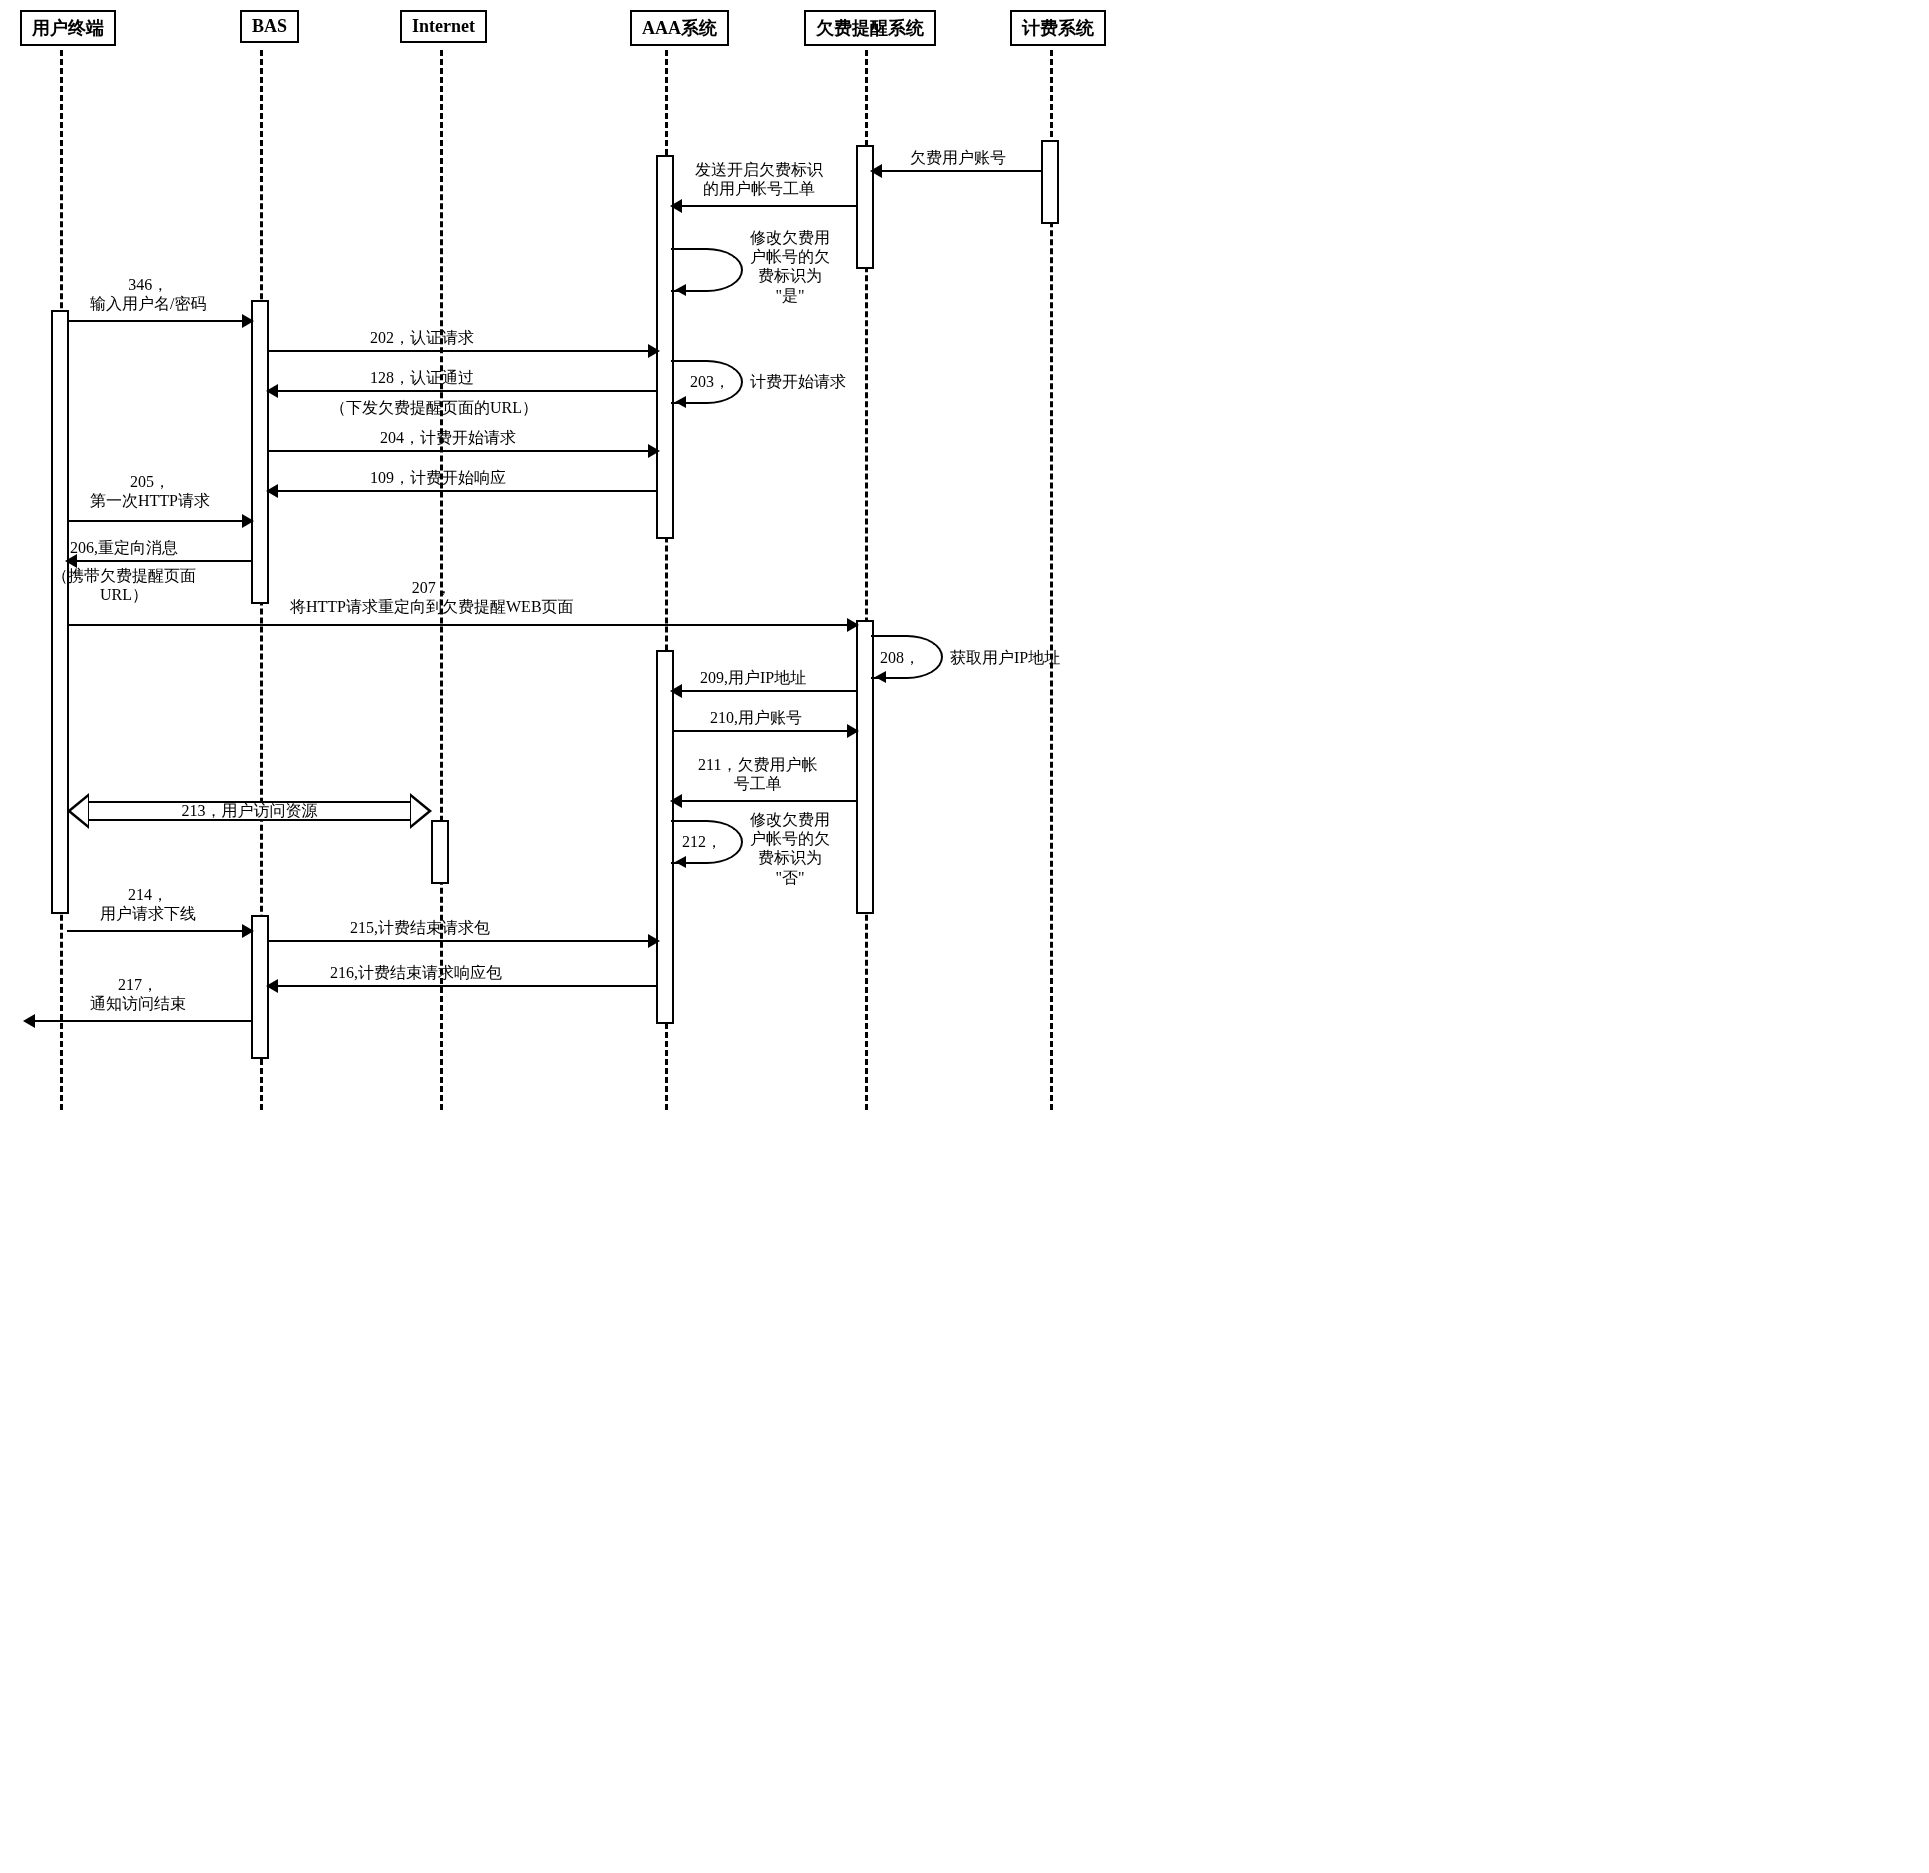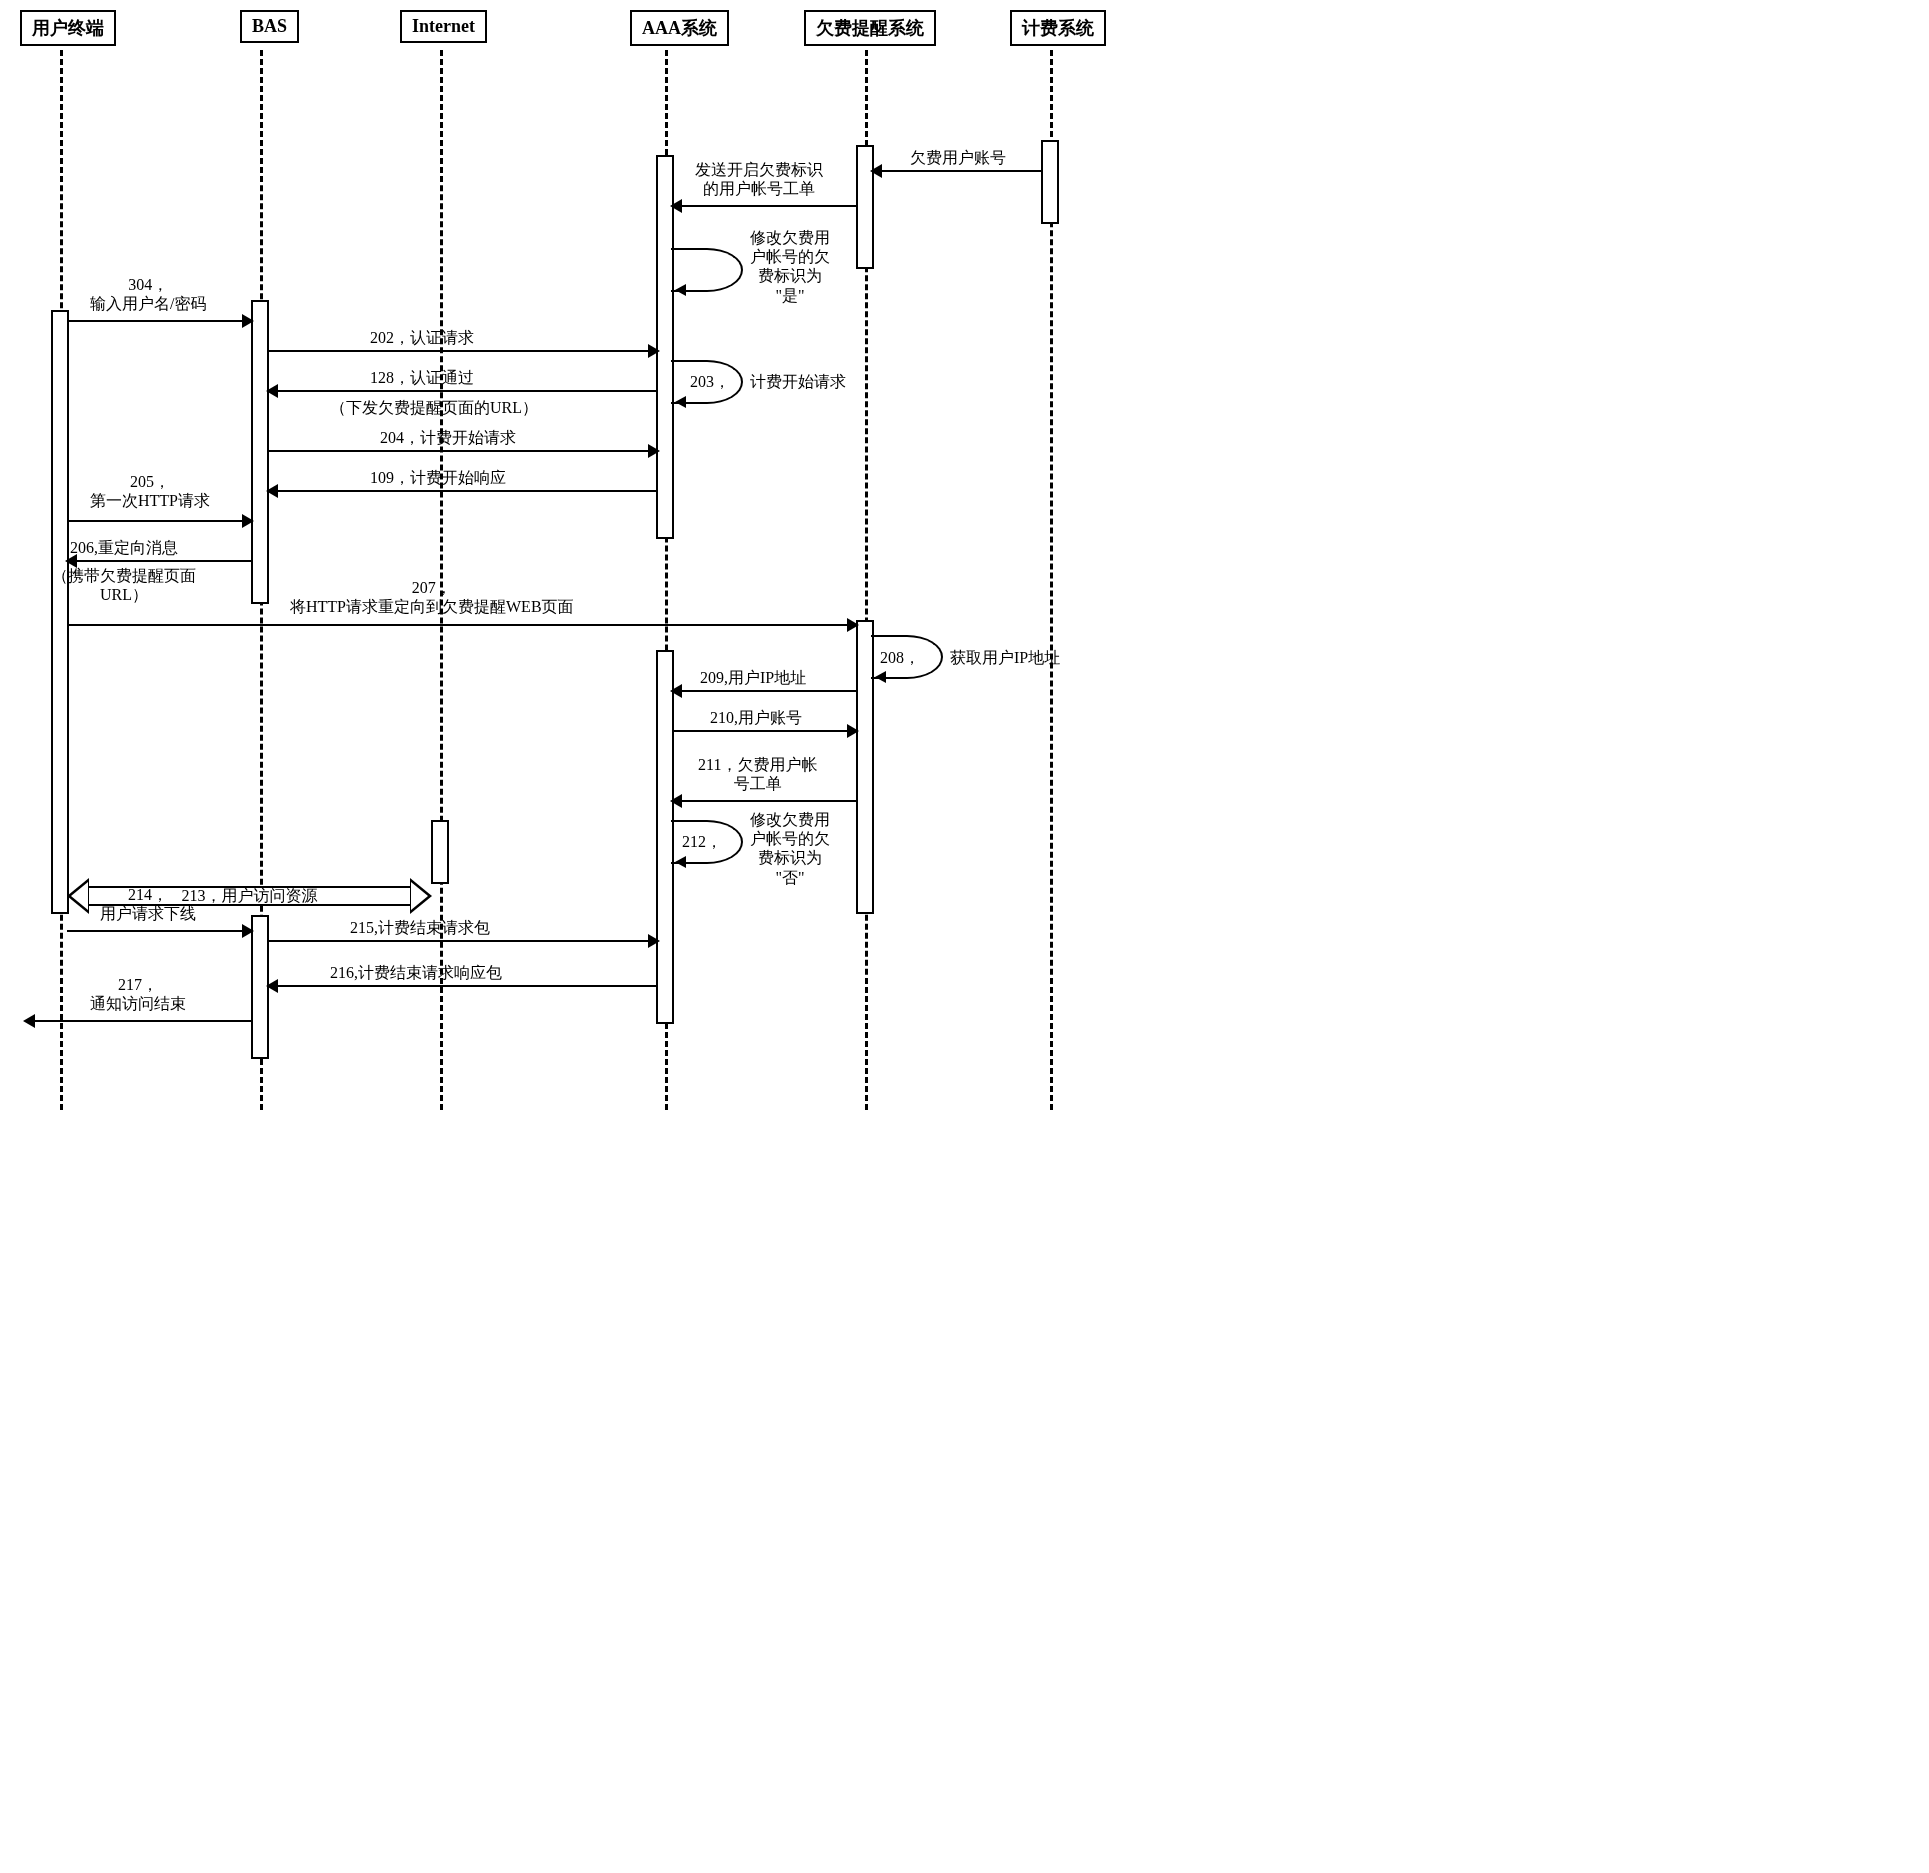--- a/index.html
+++ b/index.html
@@ -147,21 +147,21 @@
   <div class="label" style="left:685px; top:150px">发送开启欠费标识
 的用户帐号工单</div>
 
   <div class="selfloop" style="left:661px; top:238px"></div>
   <div class="label" style="left:740px; top:218px">修改欠费用
 户帐号的欠
 费标识为
 "是"</div>
 
   <div class="arrow right" style="left:57px; top:310px; width:185px"></div>
-  <div class="label" style="left:80px; top:265px">304，
+  <div class="label" style="left:80px; top:265px">346，
 输入用户名/密码</div>
 
   <div class="arrow right" style="left:258px; top:340px; width:390px"></div>
   <div class="label" style="left:360px; top:318px">202，认证请求</div>
 
   <div class="selfloop" style="left:661px; top:350px"></div>
   <div class="label" style="left:680px; top:362px">203，</div>
   <div class="label" style="left:740px; top:362px">计费开始请求</div>
 
   <div class="arrow left" style="left:258px; top:380px; width:390px"></div>
@@ -201,21 +201,21 @@
   <div class="label" style="left:688px; top:745px">211，欠费用户帐
 号工单</div>
 
   <div class="selfloop" style="left:661px; top:810px"></div>
   <div class="label" style="left:672px; top:822px">212，</div>
   <div class="label" style="left:740px; top:800px">修改欠费用
 户帐号的欠
 费标识为
 "否"</div>
 
-  <div class="block-arrow" style="left:57px; top:868px; width:365px">
+  <div class="block-arrow" style="left:57px; top:783px; width:365px">
     <div class="head-l"></div>
     <div class="shaft">213，用户访问资源</div>
     <div class="head-r"></div>
   </div>
 
   <div class="arrow right" style="left:57px; top:920px; width:185px"></div>
   <div class="label" style="left:90px; top:875px">214，
 用户请求下线</div>
 
   <div class="arrow right" style="left:258px; top:930px; width:390px"></div>

